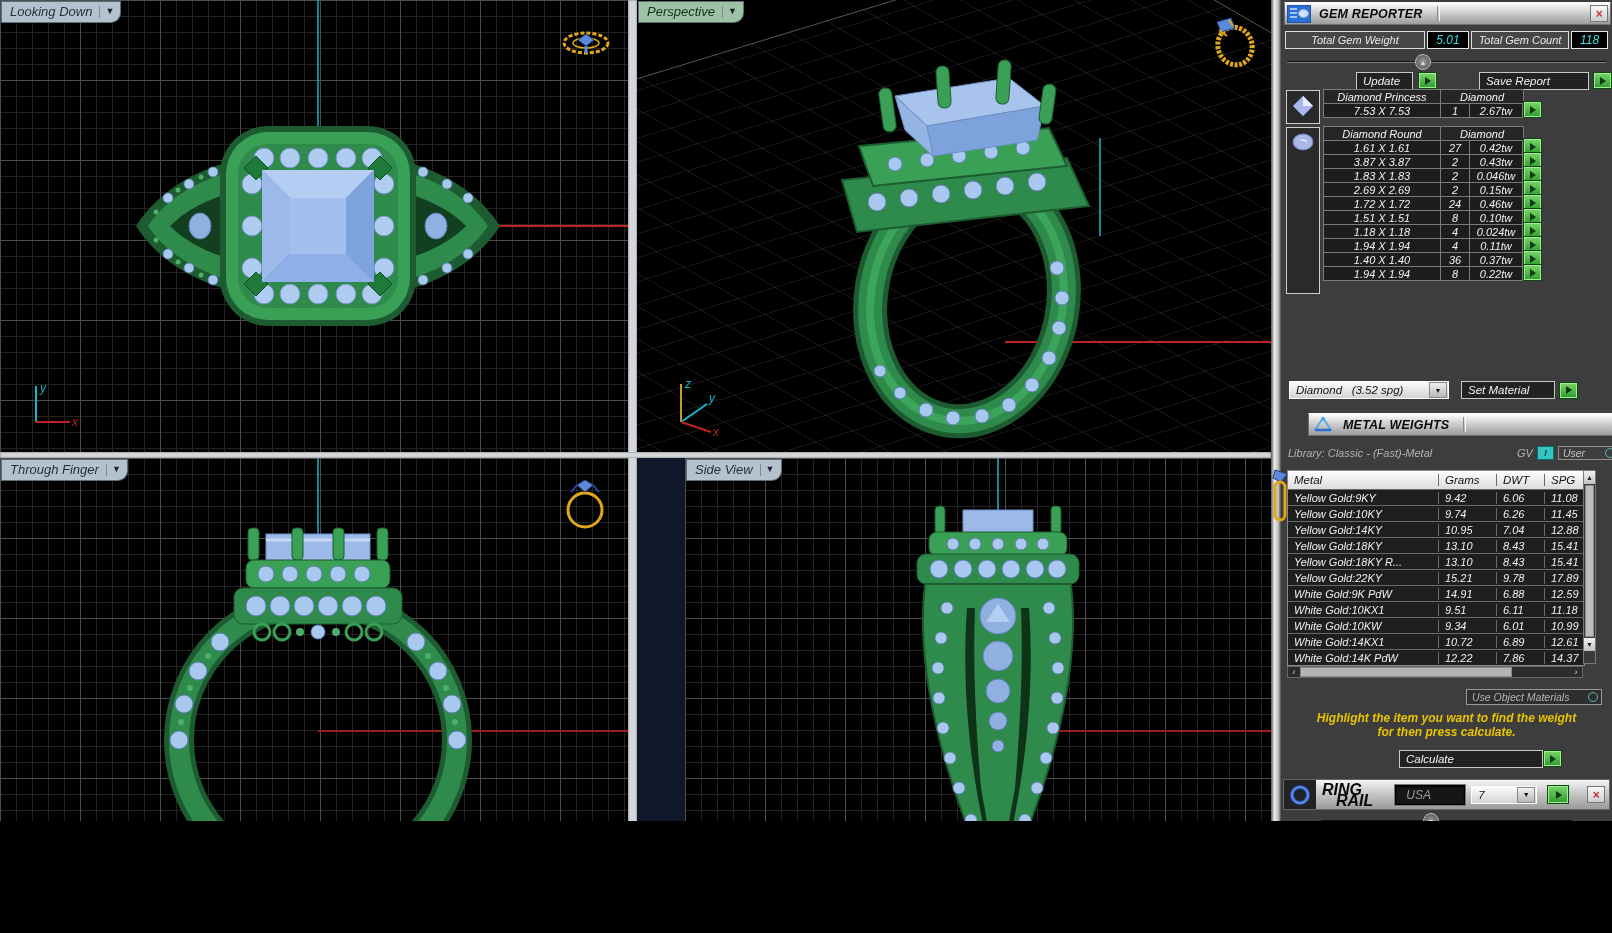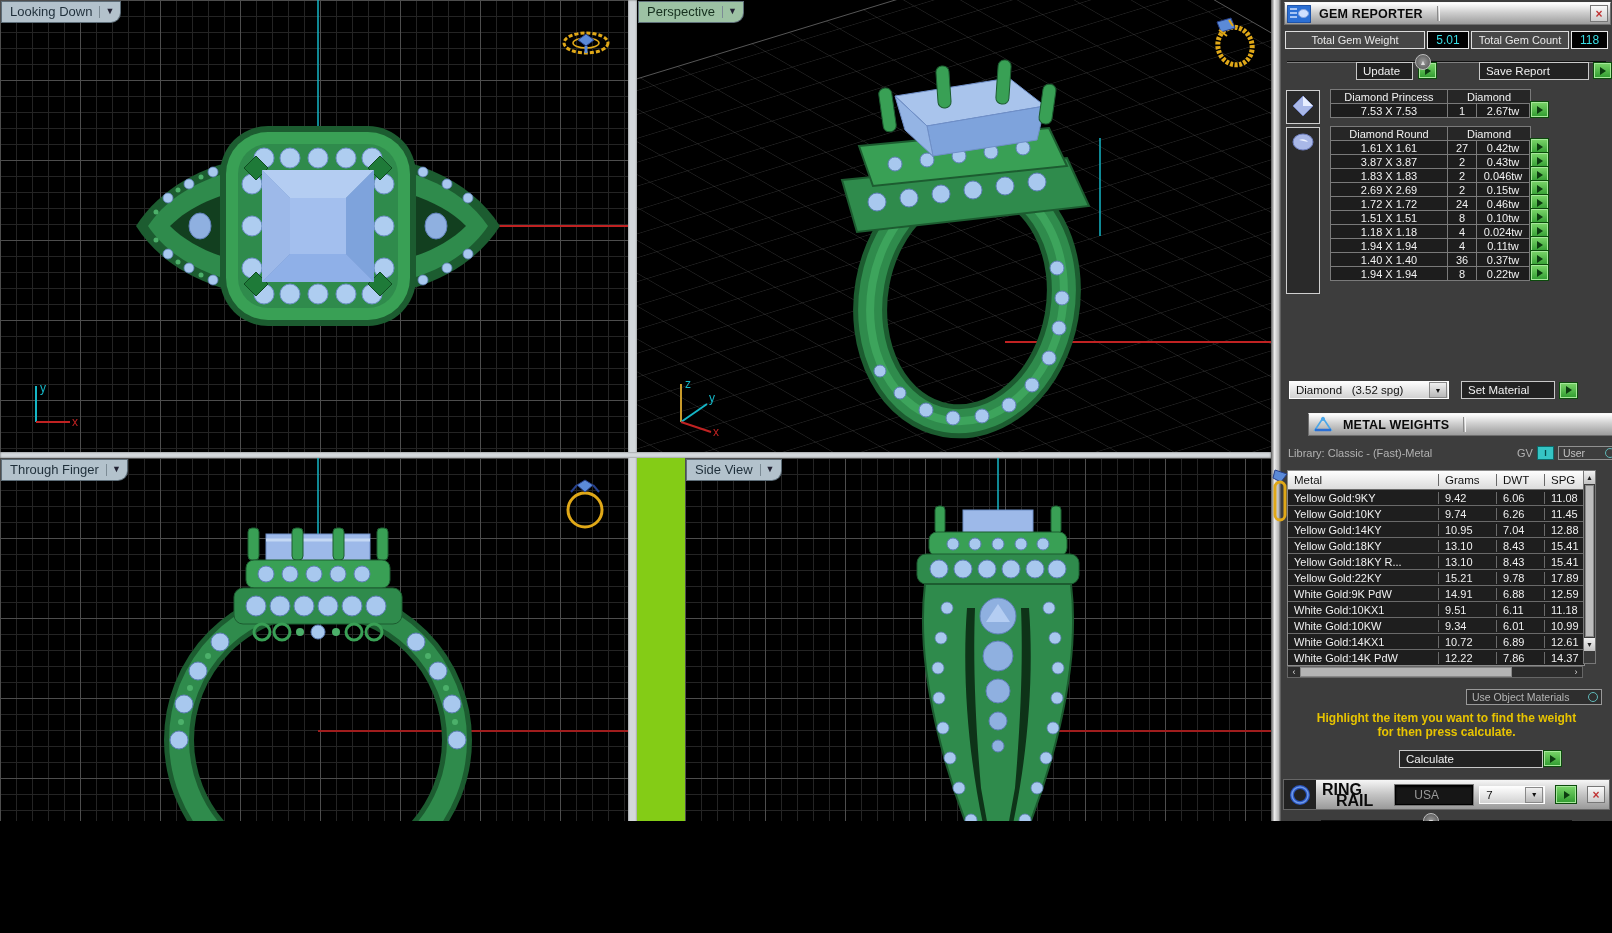--- a/index.html
+++ b/index.html
@@ -1,17 +1,17 @@
 <!DOCTYPE html>
 <html><head>
 <meta charset="utf-8">
 <style>
   html,body{margin:0;padding:0;background:#000;}
-  #app{position:relative;width:1612px;height:821px;overflow:hidden;background:#84cc16;
-       font-family:"Liberation Sans",sans-serif;-webkit-font-smoothing:antialiased;}
+  #app{position:relative;width:1612px;height:821px;overflow:hidden;background:#0f172a;
+       font-family:"Liberation Sans",sans-serif;font-style:italic;-webkit-font-smoothing:antialiased;}
   .vp{position:absolute;background-color:#000;overflow:hidden;}
   .vp.gridbg{
     background-image:
       linear-gradient(#4d4d4d 1px,transparent 1px),
       linear-gradient(90deg,#4d4d4d 1px,transparent 1px),
       linear-gradient(#242424 1px,transparent 1px),
       linear-gradient(90deg,#242424 1px,transparent 1px);
     background-size:80px 80px,80px 80px,16px 16px,16px 16px;
   }
   .vp svg.model{position:absolute;left:0;top:0;}
@@ -45,21 +45,21 @@
     border:1px solid #bdbdbd;color:#ddd;font-size:7px;display:flex;align-items:center;justify-content:center;z-index:2;}
   .dbtn{background:#222;border:1px solid #c8c8c8;color:#f0f0f0;display:flex;align-items:center;height:16px;padding:0 6px;font-size:11.5px;}
   .garr{width:17px;height:15px;background:linear-gradient(#7bd66a,#2f9b2f);border:1px solid #0c4a0c;
     box-shadow:inset 0 0 0 1px #a5e89a;display:flex;align-items:center;justify-content:center;}
   .garr .tri{width:0;height:0;border-left:6px solid #0c3c10;border-top:4px solid transparent;border-bottom:4px solid transparent;margin-left:1px;}
 
   
   #gemtable{position:absolute;left:5px;top:90px;width:300px;}
   .ggroup{display:flex;margin-bottom:3px;}
   .gicon{width:32px;border:1px solid #cfcfcf;background:#2a2a2a;display:flex;align-items:flex-start;justify-content:center;padding-top:2px;}
-  .gbody{margin-left:10px;}
+  .gbody{margin-left:3px;}
   .ghead,.gr{display:flex;}
   .gc{border:1px solid #7a7a7a;border-left:none;background:#1d1d1d;color:#f2f2f2;
       display:flex;align-items:center;justify-content:center;height:13px;margin-top:-1px;}
   .ghead .gc{background:#262626;}
   .gc.first{border-left:1px solid #7a7a7a;}
   .gc.name{width:116px;}
   .gc.mat{width:82px;}
   .gc.size{width:116px;}
   .gc.cnt{width:28px;}
   .gc.wt{width:52px;}
@@ -90,21 +90,21 @@
   .radio{width:8px;height:8px;border-radius:50%;border:1px solid #5fb8b8;margin-left:auto;}
   .instr{position:absolute;left:0;width:331px;text-align:center;color:#e8c400;font-weight:bold;font-size:12px;}
 
   
   #railbar{position:absolute;left:2px;top:779px;width:327px;height:31px;display:flex;align-items:center;
     background:linear-gradient(#f6f6f6,#c4c4c4 50%,#9a9a9a);border:1px solid #666;box-sizing:border-box;}
   .railicon{width:32px;height:29px;background:#222;display:flex;align-items:center;justify-content:center;}
   .railtxt{color:#0a0a0a;font-weight:bold;font-size:16px;line-height:11px;margin-left:6px;}
   .railtxt .l2{margin-left:14px;}
   .inset{background:#161616;border:1px solid #000;box-shadow:inset 0 1px 2px #000,0 0 0 1px #777;
-    color:#9a9a9a;font-size:12px;display:flex;align-items:center;padding-left:18px;}
+    color:#9a9a9a;font-size:12px;display:flex;align-items:center;padding-left:10px;}
   .gv-t{width:15px;height:12px;background:#35c4c4;border:1px solid #0c6a6a;color:#083;display:flex;align-items:center;justify-content:center;
         color:#064a4a;font-size:9px;font-weight:bold;}
   .userbox{display:flex;align-items:center;border:1px solid #909090;height:12px;padding:0 4px;color:#c2c2c2;gap:20px;font-size:10.5px;}
   .fill-bottom{position:absolute;left:0;top:830px;width:331px;height:103px;background:#333;}
   .lib{position:absolute;left:7px;top:447px;color:#b2b2b2;font-size:11px;}
 </style>
 </head>
 <body>
 
 <div id="app">
@@ -476,21 +476,21 @@
     <div style="position:absolute;top:31px;left:4px;right:4px;display:flex;gap:2px;">
       <div class="cellbox" style="flex:0 0 138px;">Total Gem Weight</div>
       <div class="valbox" style="flex:0 0 40px;">5.01</div>
       <div class="cellbox" style="flex:0 0 96px;">Total Gem Count</div>
       <div class="valbox" style="flex:1;">118</div>
     </div>
 
     <div class="cline" style="top:61px;"></div>
     <div class="cknob" style="top:54px;left:134px;">▲</div>
 
-    <div style="position:absolute;top:62px;left:0;width:331px;display:flex;text-align:right;">
+    <div style="position:absolute;top:72px;left:0;width:331px;display:flex;text-align:right;">
       <div class="dbtn" style="margin-left:75px;width:44px;">Update</div>
       <span class="garr" style="margin-left:5px;">
           <i class="tri"></i>
         </span>
       <div class="dbtn" style="margin-left:42px;width:98px;">Save Report</div>
       <span class="garr" style="margin-left:4px;">
           <i class="tri"></i>
         </span>
     </div>
 

